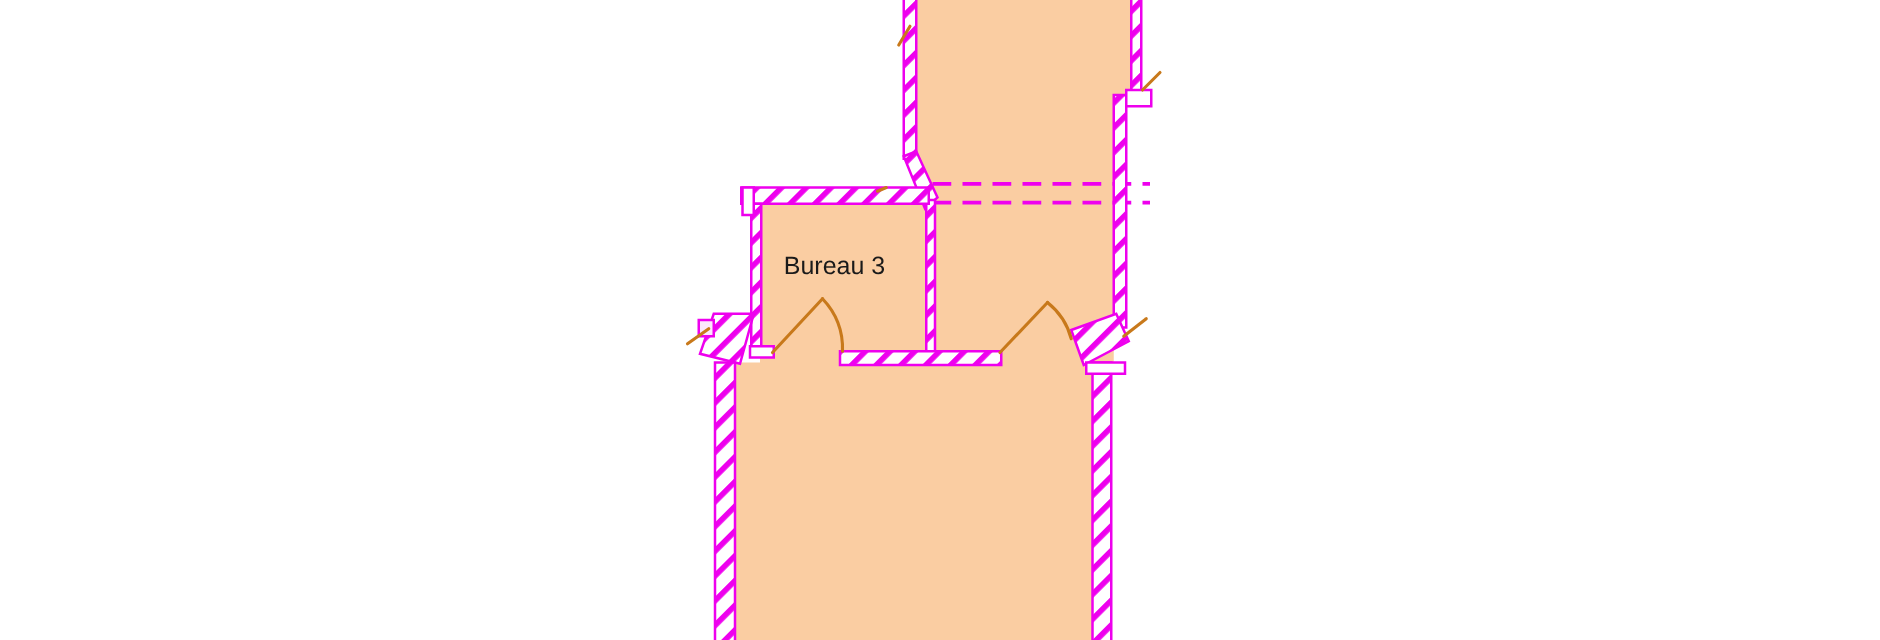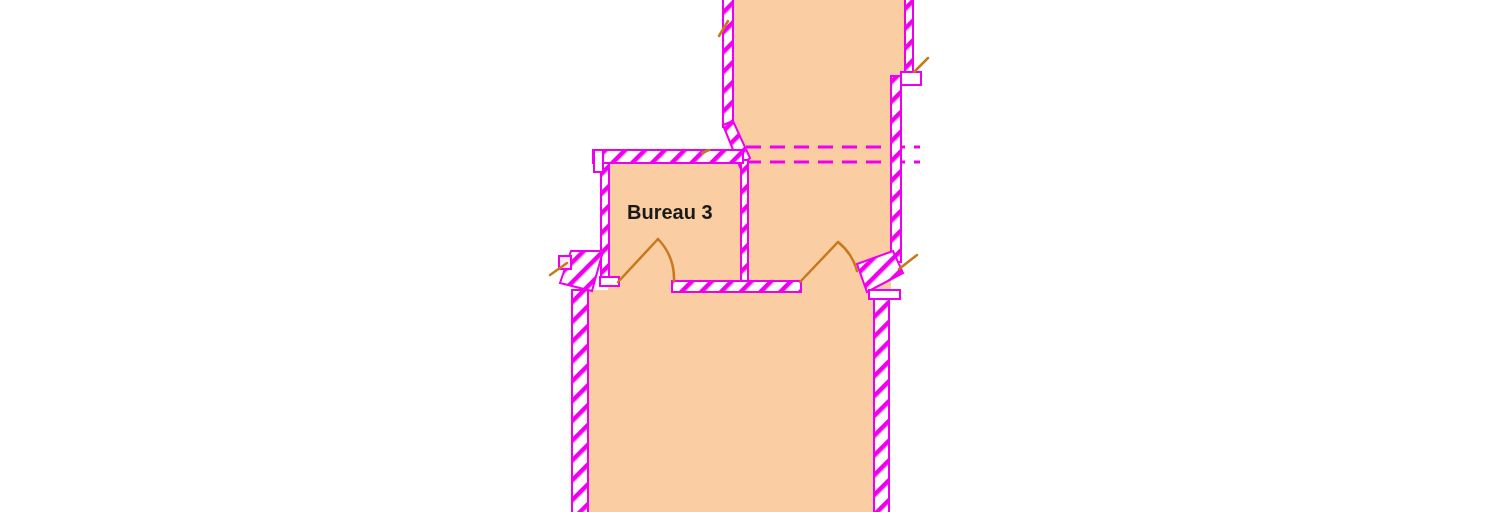--- a/index.html
+++ b/index.html
@@ -3,21 +3,20 @@
 <meta charset="utf-8">
 <style>
   html, body { margin: 0; padding: 0; background: #ffffff; }
   .canvas {
     position: relative;
     width: 1504px;
     height: 512px;
     background: var(--background, #ffffff);
     overflow: hidden;
     font-family: "Liberation Sans", sans-serif;
-    font-weight: bold;
   }
   svg { display: block; }
   .floor { fill: var(--floor, #facda2); stroke: none; }
   .wall  { stroke: var(--wall, #ee00ee); stroke-width: 2; }
   .cap   { fill: #ffffff; stroke: var(--wall, #ee00ee); stroke-width: 2; }
   .notch { fill: var(--notch, #fce8fc); stroke: var(--wall, #ee00ee); stroke-width: 2; }
   .dash  { stroke: var(--wall, #ee00ee); stroke-width: 3; fill: none; stroke-dasharray: 15 9; }
   .door  { stroke: var(--door, #c8791b); stroke-width: 2.5; fill: none; stroke-linecap: round; }
   .tick  { stroke: var(--door, #c8791b); stroke-width: 2.5; stroke-linecap: round; }
   .hatch-bg   { fill: #ffffff; }

